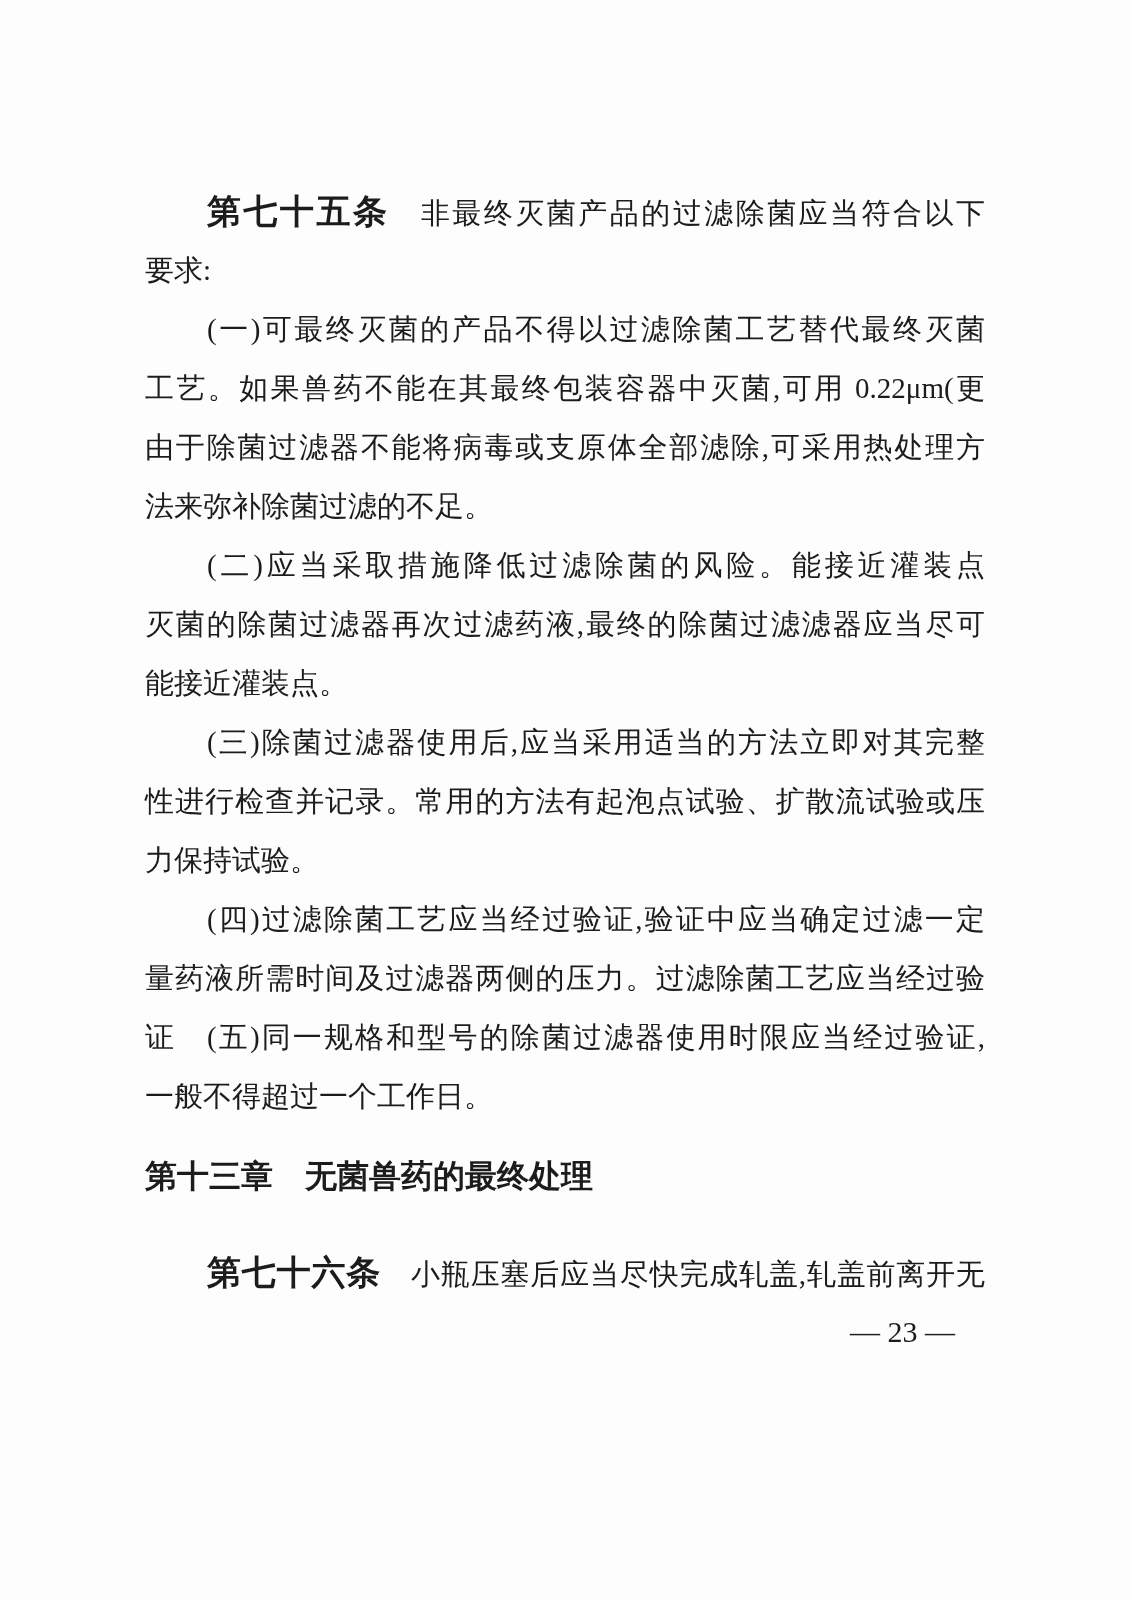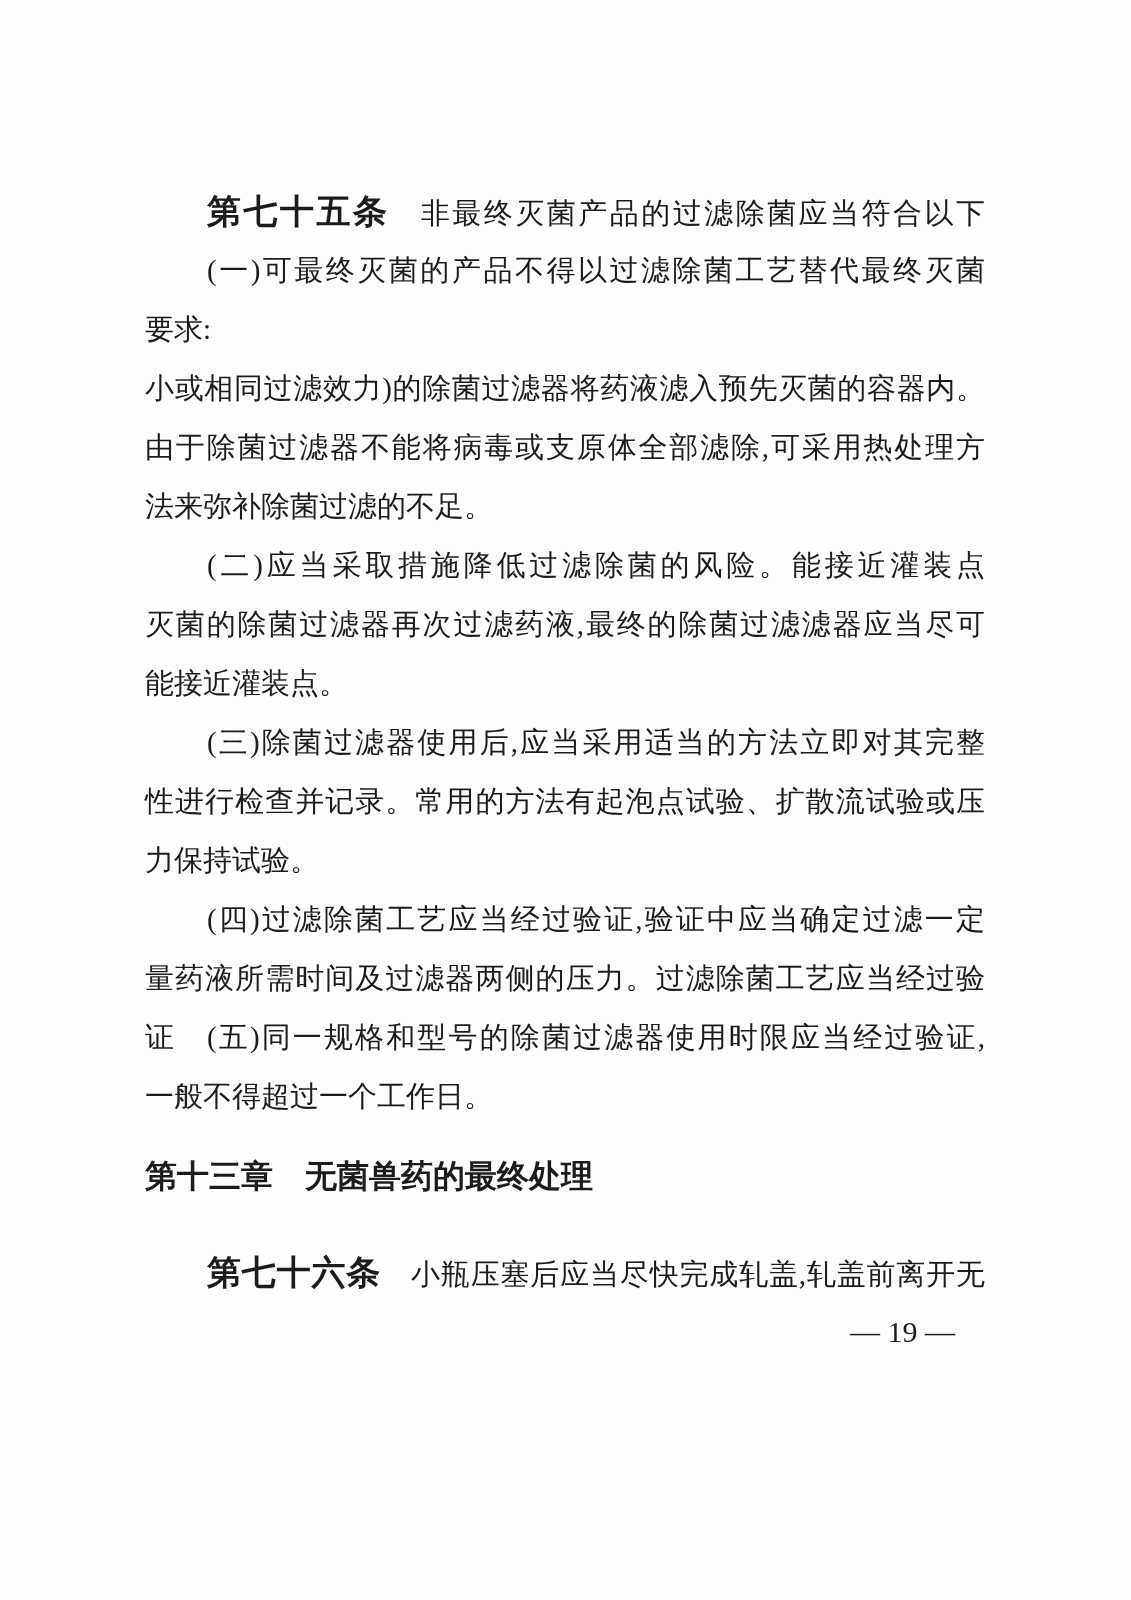--- a/index.html
+++ b/index.html
@@ -59,35 +59,35 @@
     font-size: 30px;
   }
 </style>
 </head>
 <body>
 
 <div class="page">
 
   <p class="line indent justify"><span class="term">第七十五条</span><span>　非最终灭菌产品的过滤除菌应当符合以下</span></p>
 
+  <p class="line">要求:</p>
   <p class="line indent justify">(一)可最终灭菌的产品不得以过滤除菌工艺替代最终灭菌</p>
-  <p class="line">要求:</p>
-  <p class="line justify">小或相同过滤效力)的除菌过滤器将药液滤入预先灭菌的容器内。</p>
+  <p class="line justify">工艺。如果兽药不能在其最终包装容器中灭菌,可用 0.22μm(更</p>
   <p class="line justify">由于除菌过滤器不能将病毒或支原体全部滤除,可采用热处理方</p>
   <p class="line">法来弥补除菌过滤的不足。</p>
   <p class="line indent justify">(二)应当采取措施降低过滤除菌的风险。能接近灌装点</p>
   <p class="line justify">灭菌的除菌过滤器再次过滤药液,最终的除菌过滤滤器应当尽可</p>
   <p class="line">能接近灌装点。</p>
   <p class="line indent justify">(三)除菌过滤器使用后,应当采用适当的方法立即对其完整</p>
   <p class="line justify">性进行检查并记录。常用的方法有起泡点试验、扩散流试验或压</p>
   <p class="line">力保持试验。</p>
   <p class="line indent justify">(四)过滤除菌工艺应当经过验证,验证中应当确定过滤一定</p>
   <p class="line justify">量药液所需时间及过滤器两侧的压力。过滤除菌工艺应当经过验证</p>
   <p class="line indent justify">(五)同一规格和型号的除菌过滤器使用时限应当经过验证,</p>
   <p class="line">一般不得超过一个工作日。</p>
 
   <p class="chapter">第十三章　无菌兽药的最终处理</p>
 
   <p class="line indent justify"><span class="term">第七十六条</span><span>　小瓶压塞后应当尽快完成轧盖,轧盖前离开无</span></p>
 
-  <p class="page-number">— 19 —</p>
+  <p class="page-number">— 23 —</p>
 
 </div>
 
 </body></html>

